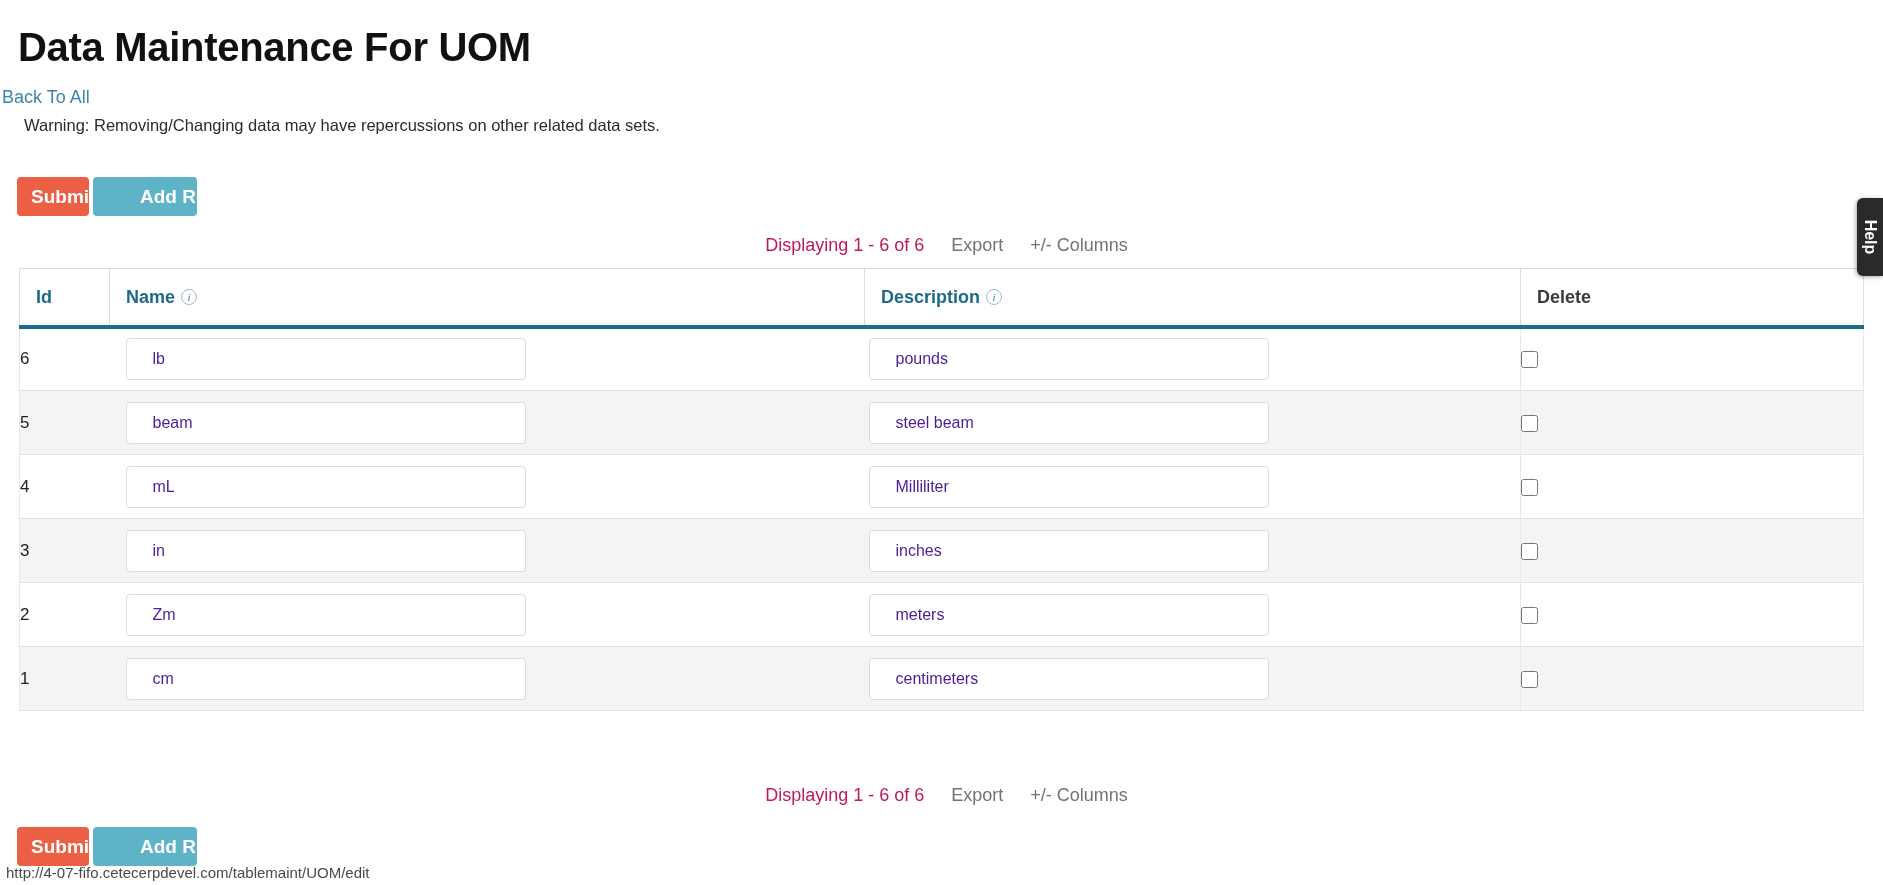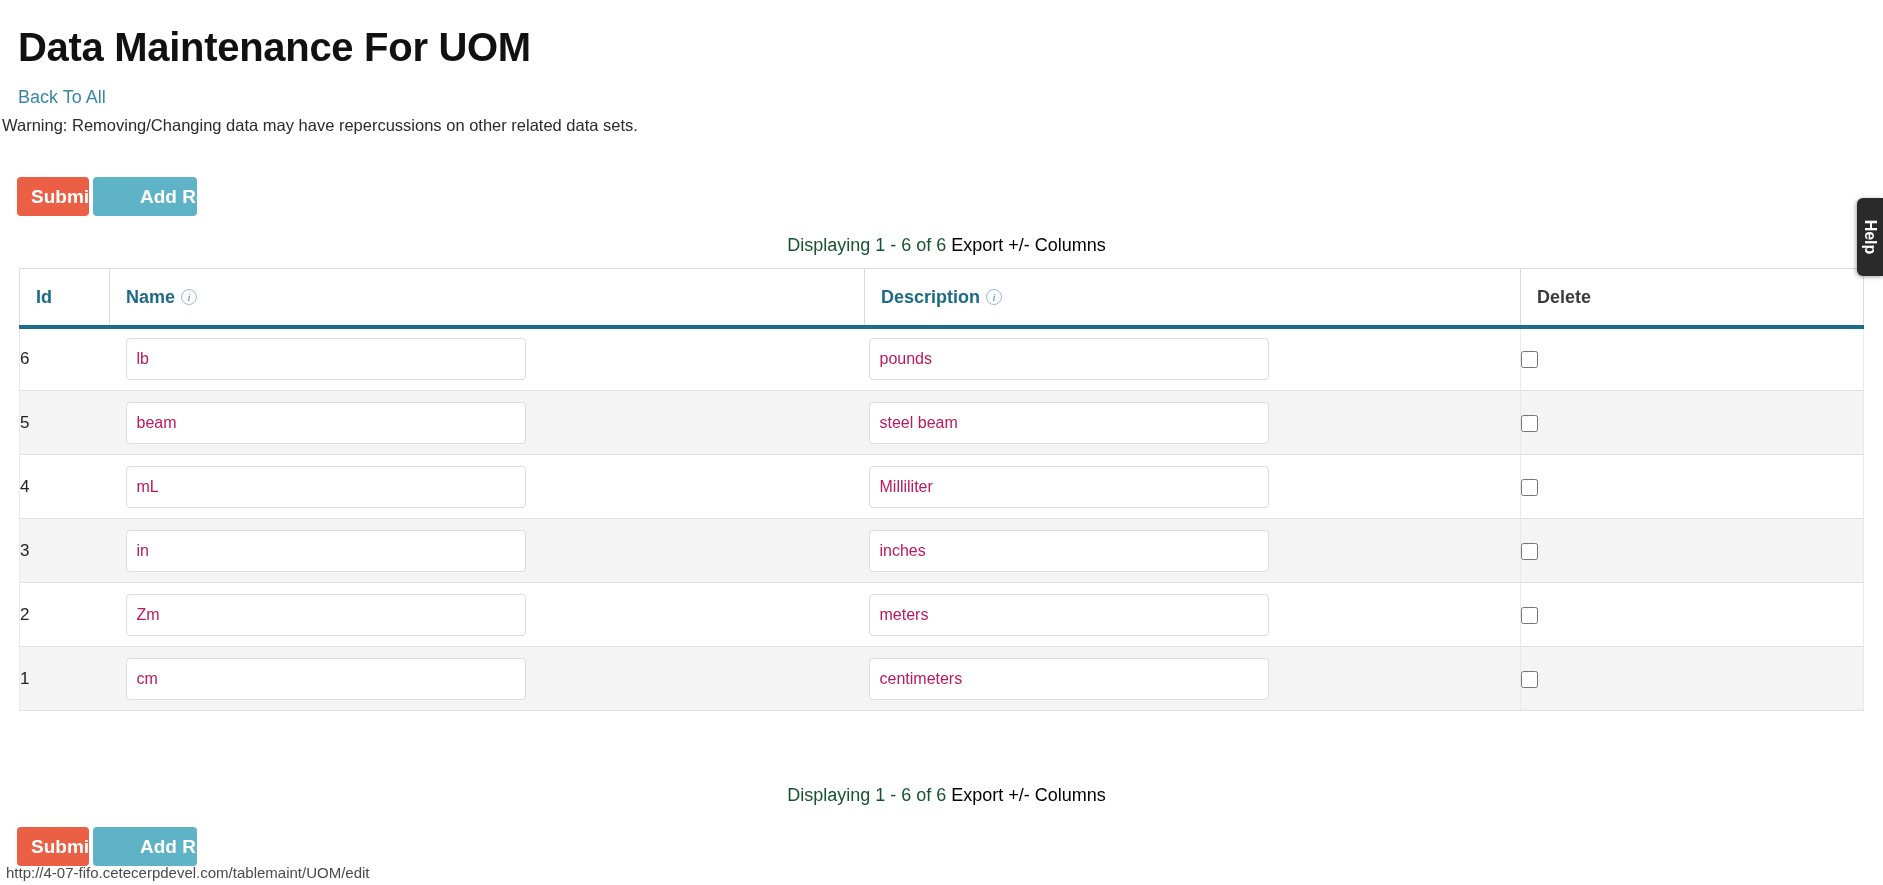--- a/index.html
+++ b/index.html
@@ -23,30 +23,30 @@
     left: 18px; top: -2px;
     font-size: 40px;
     font-weight: bold;
     color: #111;
     letter-spacing: -0.3px;
     white-space: nowrap;
   }
 
   .back-link {
     position: absolute;
-    left: 18px; top: 87px;
+    left: 2px; top: 87px;
     font-size: 18px;
     color: #3b86a8;
     text-decoration: none;
     cursor: pointer;
   }
 
   .warn-line-1 {
     position: absolute;
-    left: 2px; top: 116px;
+    left: 24px; top: 116px;
     font-size: 16.5px;
     color: #2b2b2b;
     white-space: nowrap;
   }
   .warn-line-2 {
     position: absolute;
     left: 18px; top: 139px;
     font-size: 16.5px;
     color: #2b2b2b;
     white-space: nowrap;
@@ -77,25 +77,26 @@
   #btn-add-bot    { left: 93px; top: 827px; width: 104px; }
 
   
   .meta-bar {
     position: absolute;
     left: 0; width: 1863px;
     text-align: center;
     font-size: 18px;
     white-space: nowrap;
   }
-  .meta-bar .count { color: #14532d; margin-left: 30px; }
+  .meta-bar .count { color: #be185d; margin-left: 30px; }
   .meta-bar .meta-link {
-    color: #000000;
+    color: #737373;
     text-decoration: none;
     cursor: pointer;
+    margin-left: 22px;
   }
   #meta-top { top: 235px; }
   #meta-bottom { top: 785px; }
 
   
   .table-wrap {
     position: absolute;
     left: 19px; top: 268px;
     width: 1844px;
   }
@@ -153,22 +154,22 @@
   td.cell-input { padding-left: 0; }
 
   .txt {
     width: 400px;
     height: 42px;
     border: 1px solid #dcdcdc;
     border-radius: 4px;
     background: #fff;
     font-family: "Liberation Sans", sans-serif;
     font-size: 16px;
-    color: #be185d;
-    padding: 0 10px;
+    color: #4c1d95;
+    padding: 0 26px;
     outline: none;
   }
   .txt.name-in { margin-left: 16px; }
   .txt.desc-in { margin-left: 4px; }
 
   .cb {
     width: 17px; height: 17px;
     margin: 0;
     cursor: pointer;
     vertical-align: middle;

